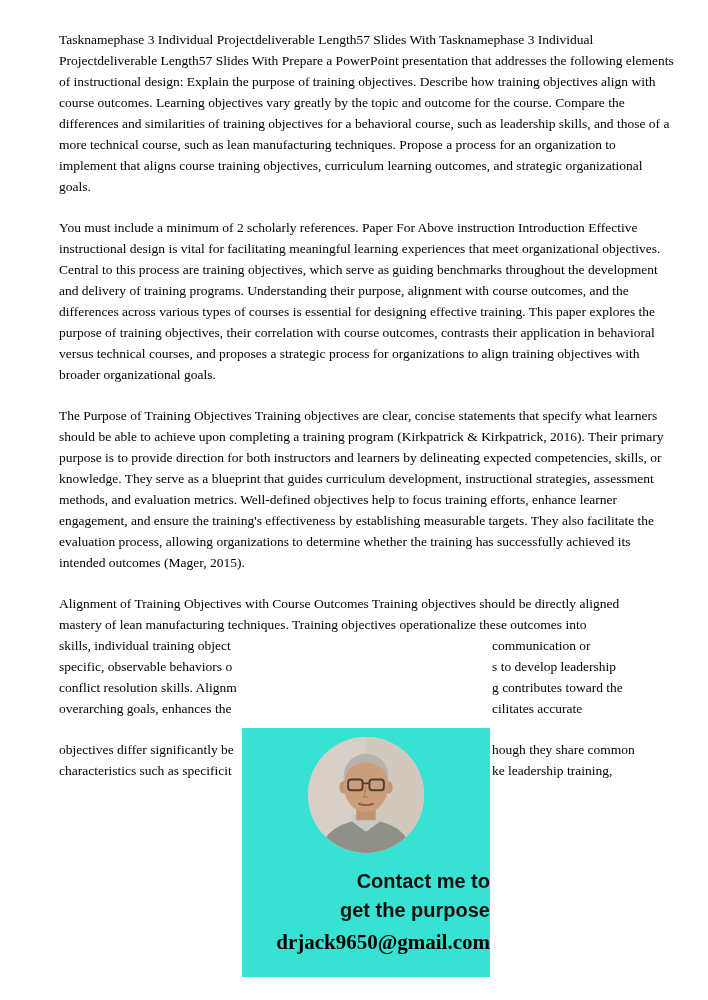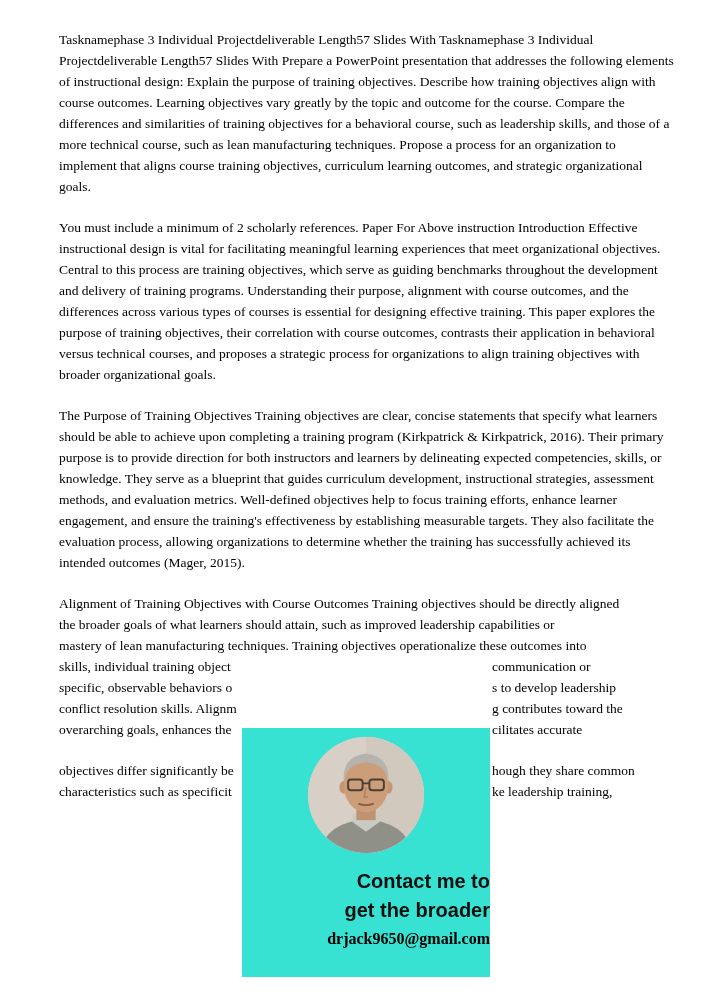--- a/index.html
+++ b/index.html
@@ -61,36 +61,35 @@
     font-family: "Liberation Sans", "DejaVu Sans", sans-serif;
     font-weight: 700;
     font-size: 20px;
     line-height: 29px;
     color: #101010;
   }
   .email {
     margin-top: 5px;
     font-family: "Liberation Serif", "DejaVu Serif", serif;
     font-weight: 700;
-    font-size: 16px;
+    font-size: 21px;
     color: #000000;
   }
 </style>
 </head>
 <body>
 
 <div class="page">
 
   <div class="doc">
       <div class="paragraph">Tasknamephase 3 Individual Projectdeliverable Length57 Slides With Tasknamephase 3 Individual Projectdeliverable Length57 Slides With Prepare a PowerPoint presentation that addresses the following elements of instructional design: Explain the purpose of training objectives. Describe how training objectives align with course outcomes. Learning objectives vary greatly by the topic and outcome for the course. Compare the differences and similarities of training objectives for a behavioral course, such as leadership skills, and those of a more technical course, such as lean manufacturing techniques. Propose a process for an organization to implement that aligns course training objectives, curriculum learning outcomes, and strategic organizational goals.</div>
       <div class="paragraph">You must include a minimum of 2 scholarly references. Paper For Above instruction Introduction Effective instructional design is vital for facilitating meaningful learning experiences that meet organizational objectives. Central to this process are training objectives, which serve as guiding benchmarks throughout the development and delivery of training programs. Understanding their purpose, alignment with course outcomes, and the differences across various types of courses is essential for designing effective training. This paper explores the purpose of training objectives, their correlation with course outcomes, contrasts their application in behavioral versus technical courses, and proposes a strategic process for organizations to align training objectives with broader organizational goals.</div>
       <div class="paragraph">The Purpose of Training Objectives Training objectives are clear, concise statements that specify what learners should be able to achieve upon completing a training program (Kirkpatrick &amp; Kirkpatrick, 2016). Their primary purpose is to provide direction for both instructors and learners by delineating expected competencies, skills, or knowledge. They serve as a blueprint that guides curriculum development, instructional strategies, assessment methods, and evaluation metrics. Well-defined objectives help to focus training efforts, enhance learner engagement, and ensure the training's effectiveness by establishing measurable targets. They also facilitate the evaluation process, allowing organizations to determine whether the training has successfully achieved its intended outcomes (Mager, 2015).</div>
       <div class="paragraph">
         <div class="line"><span>Alignment of Training Objectives with Course Outcomes Training objectives should be directly aligned</span></div>
-        <div class="line"><span>the broader goals of what learners should attain, such as improved leadership capabilities or</span></div>
         <div class="line"><span>mastery of lean manufacturing techniques. Training objectives operationalize these outcomes into</span></div>
         <div class="line"><span>skills, individual training object</span><span class="right-frag">communication or</span></div>
         <div class="line"><span>specific, observable behaviors o</span><span class="right-frag">s to develop leadership</span></div>
         <div class="line"><span>conflict resolution skills. Alignm</span><span class="right-frag">g contributes toward the</span></div>
         <div class="line"><span>overarching goals, enhances the</span><span class="right-frag">cilitates accurate</span></div>
       </div>
       <div class="paragraph">
         <div class="line"><span>objectives differ significantly be</span><span class="right-frag">hough they share common</span></div>
         <div class="line"><span>characteristics such as specificit</span><span class="right-frag">ke leadership training,</span></div>
       </div>
@@ -110,18 +109,18 @@
         <path d="M37 46 Q35 20 60 17 Q85 20 83 46 Q81 28 60 26 Q39 28 37 46 Z" fill="#b6b3ae"></path>
         <rect x="41.5" y="44" width="15" height="11" rx="3" fill="none" stroke="#4b3f35" stroke-width="2"></rect>
         <rect x="63.5" y="44" width="15" height="11" rx="3" fill="none" stroke="#4b3f35" stroke-width="2"></rect>
         <line x1="56.5" y1="48" x2="63.5" y2="48" stroke="#4b3f35" stroke-width="2"></line>
         <path d="M60 52 L58 62 L62 62" stroke="#b07f5c" stroke-width="1.5" fill="none"></path>
         <path d="M52 69 Q60 72 68 69" stroke="#8a5d44" stroke-width="2" fill="none"></path>
       </svg>
     </div>
     <div class="msg">
       <div>Contact me to</div>
-      <div>get the broader</div>
+      <div>get the purpose</div>
     </div>
     <div class="email">drjack9650@gmail.com</div>
   </div>
 
 </div>
 
 </body></html>

